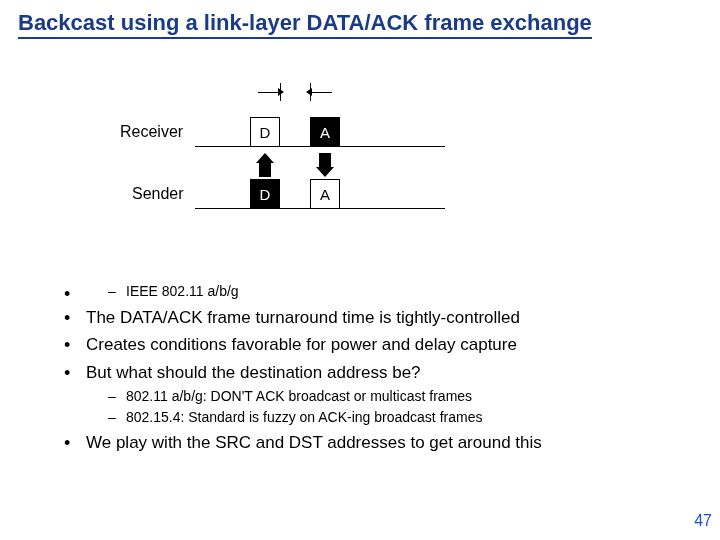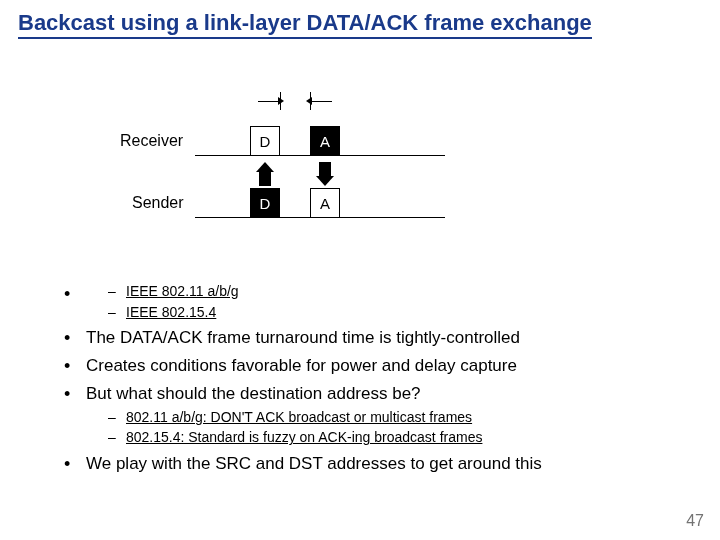--- a/index.html
+++ b/index.html
@@ -26,21 +26,21 @@
     font-weight: bold;
     color: #1a3a8a;
   }
   .title .underline {
     border-bottom: 2px solid #1a3a8a;
     padding-bottom: 2px;
   }
   .diagram {
     position: absolute;
     left: 0;
-    top: 86px;
+    top: 77px;
     width: 720px;
     height: 170px;
   }
   .row-label {
     position: absolute;
     font-size: 16px;
     color: #000;
   }
   .timeline {
     position: absolute;
@@ -140,34 +140,33 @@
     font-size: 18px;
   }
   .bullets ul ul {
     margin: 2px 0 4px 0;
   }
   .bullets ul ul li {
     position: relative;
     padding-left: 40px;
     font-size: 14px;
     margin-bottom: 1px;
-    text-decoration: underline;
   }
   .bullets ul ul li::before {
     content: "–";
     position: absolute;
     left: 22px;
     top: 0;
   }
   .pagenum {
     position: absolute;
-    right: 16px;
+    right: 8px;
     bottom: 10px;
     font-size: 16px;
-    color: #737373;
+    color: #1d4ed8;
   }
 </style>
 </head>
 <body>
 
 <div class="slide">
 
   <div class="title">
     <span class="underline">Backcast using a link-layer DATA/ACK frame exchange</span>
   </div>
@@ -202,21 +201,20 @@
     <div class="box black" style="left:250px; top:102px;"><span style="color:#fff">D</span></div>
     <div class="box white" style="left:310px; top:102px;">A</div>
 
   </div>
 
   <div class="bullets">
     <ul>
       <li>
         <ul>
           <li>IEEE 802.11 a/b/g</li>
-          <li>IEEE 802.15.4</li>
         </ul>
       </li>
       <li>
         <span>The DATA/ACK frame turnaround time is tightly-controlled</span>
       </li>
       <li>
         <span>Creates conditions favorable for power and delay capture</span>
       </li>
       <li>
         <span>But what should the destination address be?</span>

